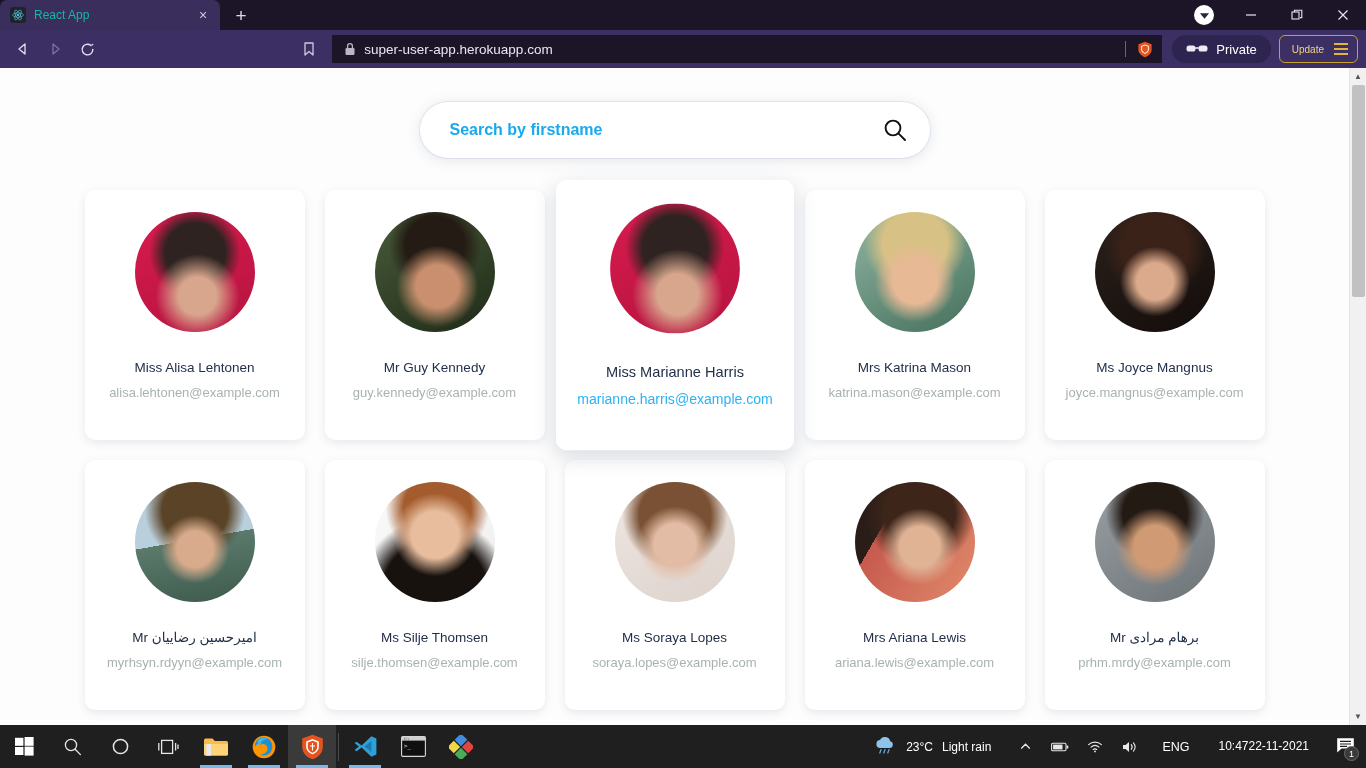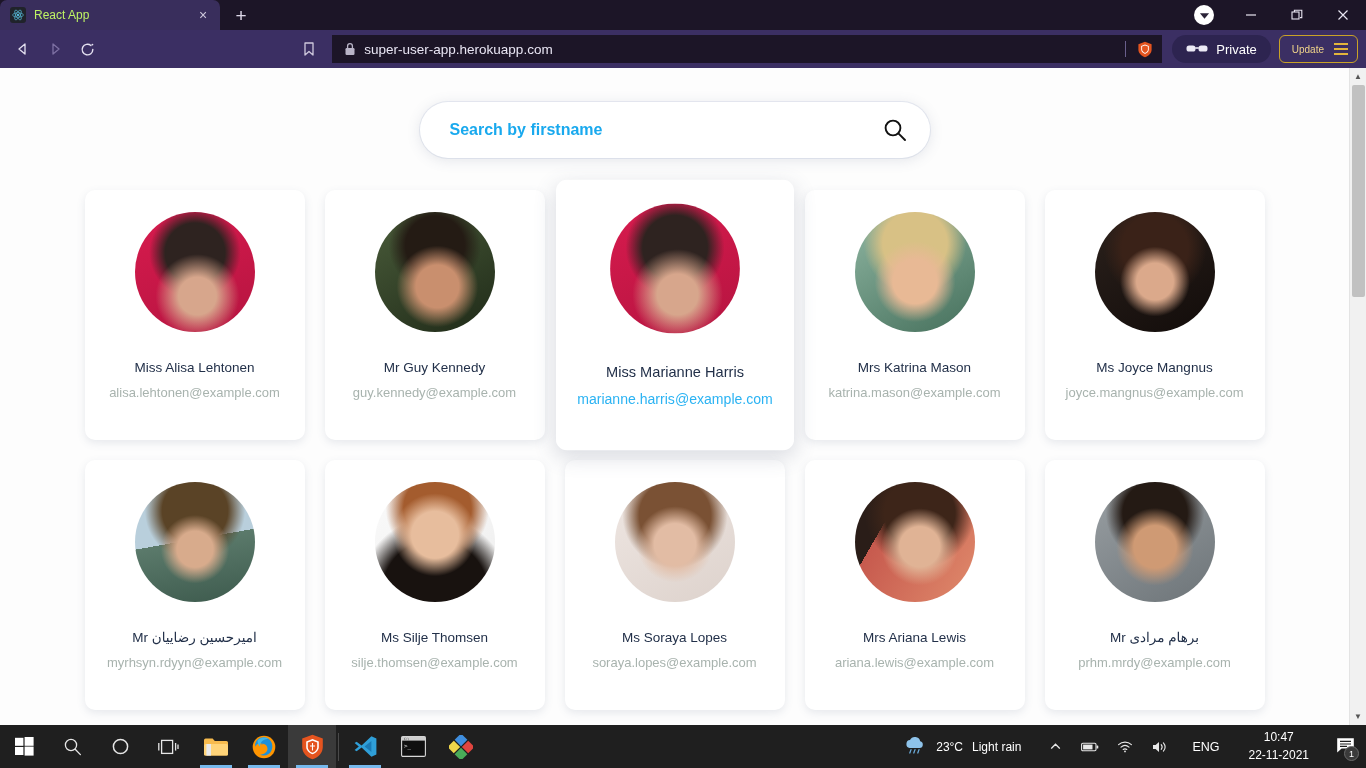--- a/index.html
+++ b/index.html
@@ -22,21 +22,21 @@
     border-radius: 7px 7px 0 0; display: flex; align-items: center;
     padding: 0 8px 0 10px; gap: 8px; position: relative;
   }
   .tab-favicon {
     width: 16px; height: 16px; border-radius: 3px; background: #20232a;
     display: flex; align-items: center; justify-content: center;
     flex: 0 0 16px;
   }
   .tab-favicon svg { display:block; }
   .tab-title {
-    font-size: 12px; color: #bef264; white-space: nowrap; overflow: hidden;
+    font-size: 12px; color: #14b8a6; white-space: nowrap; overflow: hidden;
     text-overflow: ellipsis; flex: 1 1 auto;
   }
   .tab-close {
     width: 18px; height: 18px; color: #cfc9dd; font-size: 14px; line-height: 18px;
     text-align: center; flex: 0 0 18px; cursor: pointer;
   }
   .newtab {
     width: 30px; height: 28px; color: #ded9ea; font-size: 19px; line-height: 28px;
     text-align: center; margin-left: 6px; cursor: pointer;
   }
@@ -188,21 +188,21 @@
   }
   .tray-ico {
     width: 26px; height: 43px; display:flex; align-items:center;
     justify-content:center; cursor: pointer;
   }
   .lang {
     padding: 0 10px; height:43px; display:flex; align-items:center;
     cursor:pointer; font-size:12.5px;
   }
   .clock {
-    display: flex; flex-direction: column; align-items: center;
+    display: flex; flex-direction: row; align-items: center;
     justify-content: center; height: 43px; padding: 0 10px;
     font-size: 12px; line-height: 1.45; cursor: pointer;
   }
   .notif {
     width: 34px; height:43px; display:flex; align-items:center;
     justify-content:center; cursor:pointer; position: relative;
   }
   .notif-badge {
     position:absolute; right: 3px; bottom: 7px; width: 15px; height:15px;
     border-radius:50%; background:#3a3a3a; color:#fff; font-size:9px;

